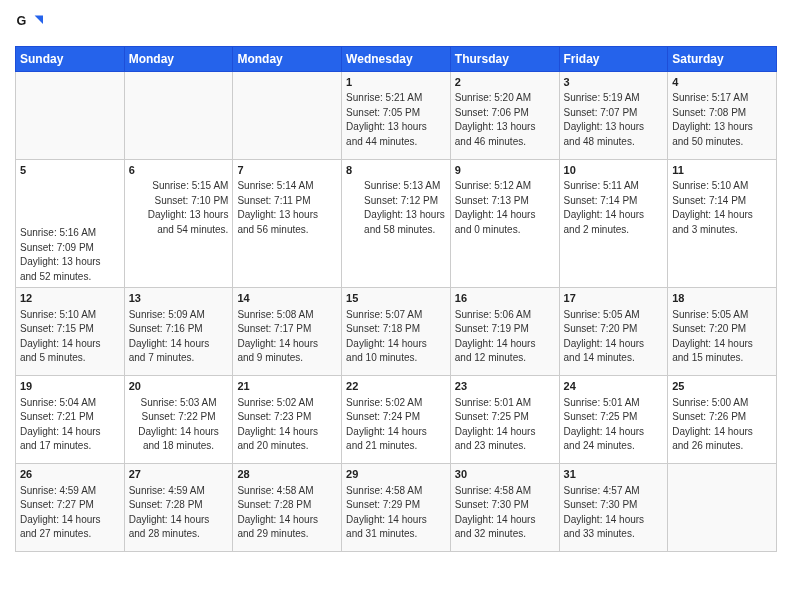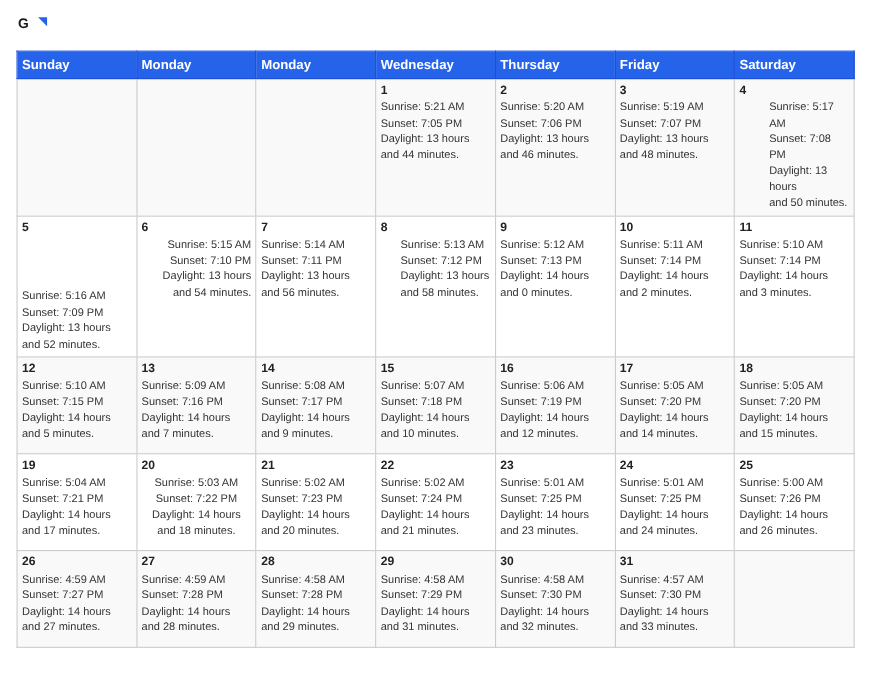--- a/index.html
+++ b/index.html
@@ -138,21 +138,21 @@
           </td>
           <td>
             <span class="day-num">3</span>
             <div class="day-info" style="white-space: pre-line;">Sunrise: 5:19 AM
 Sunset: 7:07 PM
 Daylight: 13 hours
 and 48 minutes.</div>
           </td>
           <td>
             <span class="day-num">4</span>
-            <div class="day-info" style="white-space: pre-line; margin-left: 27px;">Sunrise: 5:17 AM
+            <div class="day-info" style="white-space: pre-line;">Sunrise: 5:17 AM
 Sunset: 7:08 PM
 Daylight: 13 hours
 and 50 minutes.</div>
           </td>
         </tr>
         <tr>
           <td>
             <span class="day-num">5</span>
             <div class="day-info" style="white-space: pre-line; margin-top: 48px;">Sunrise: 5:16 AM
 Sunset: 7:09 PM

